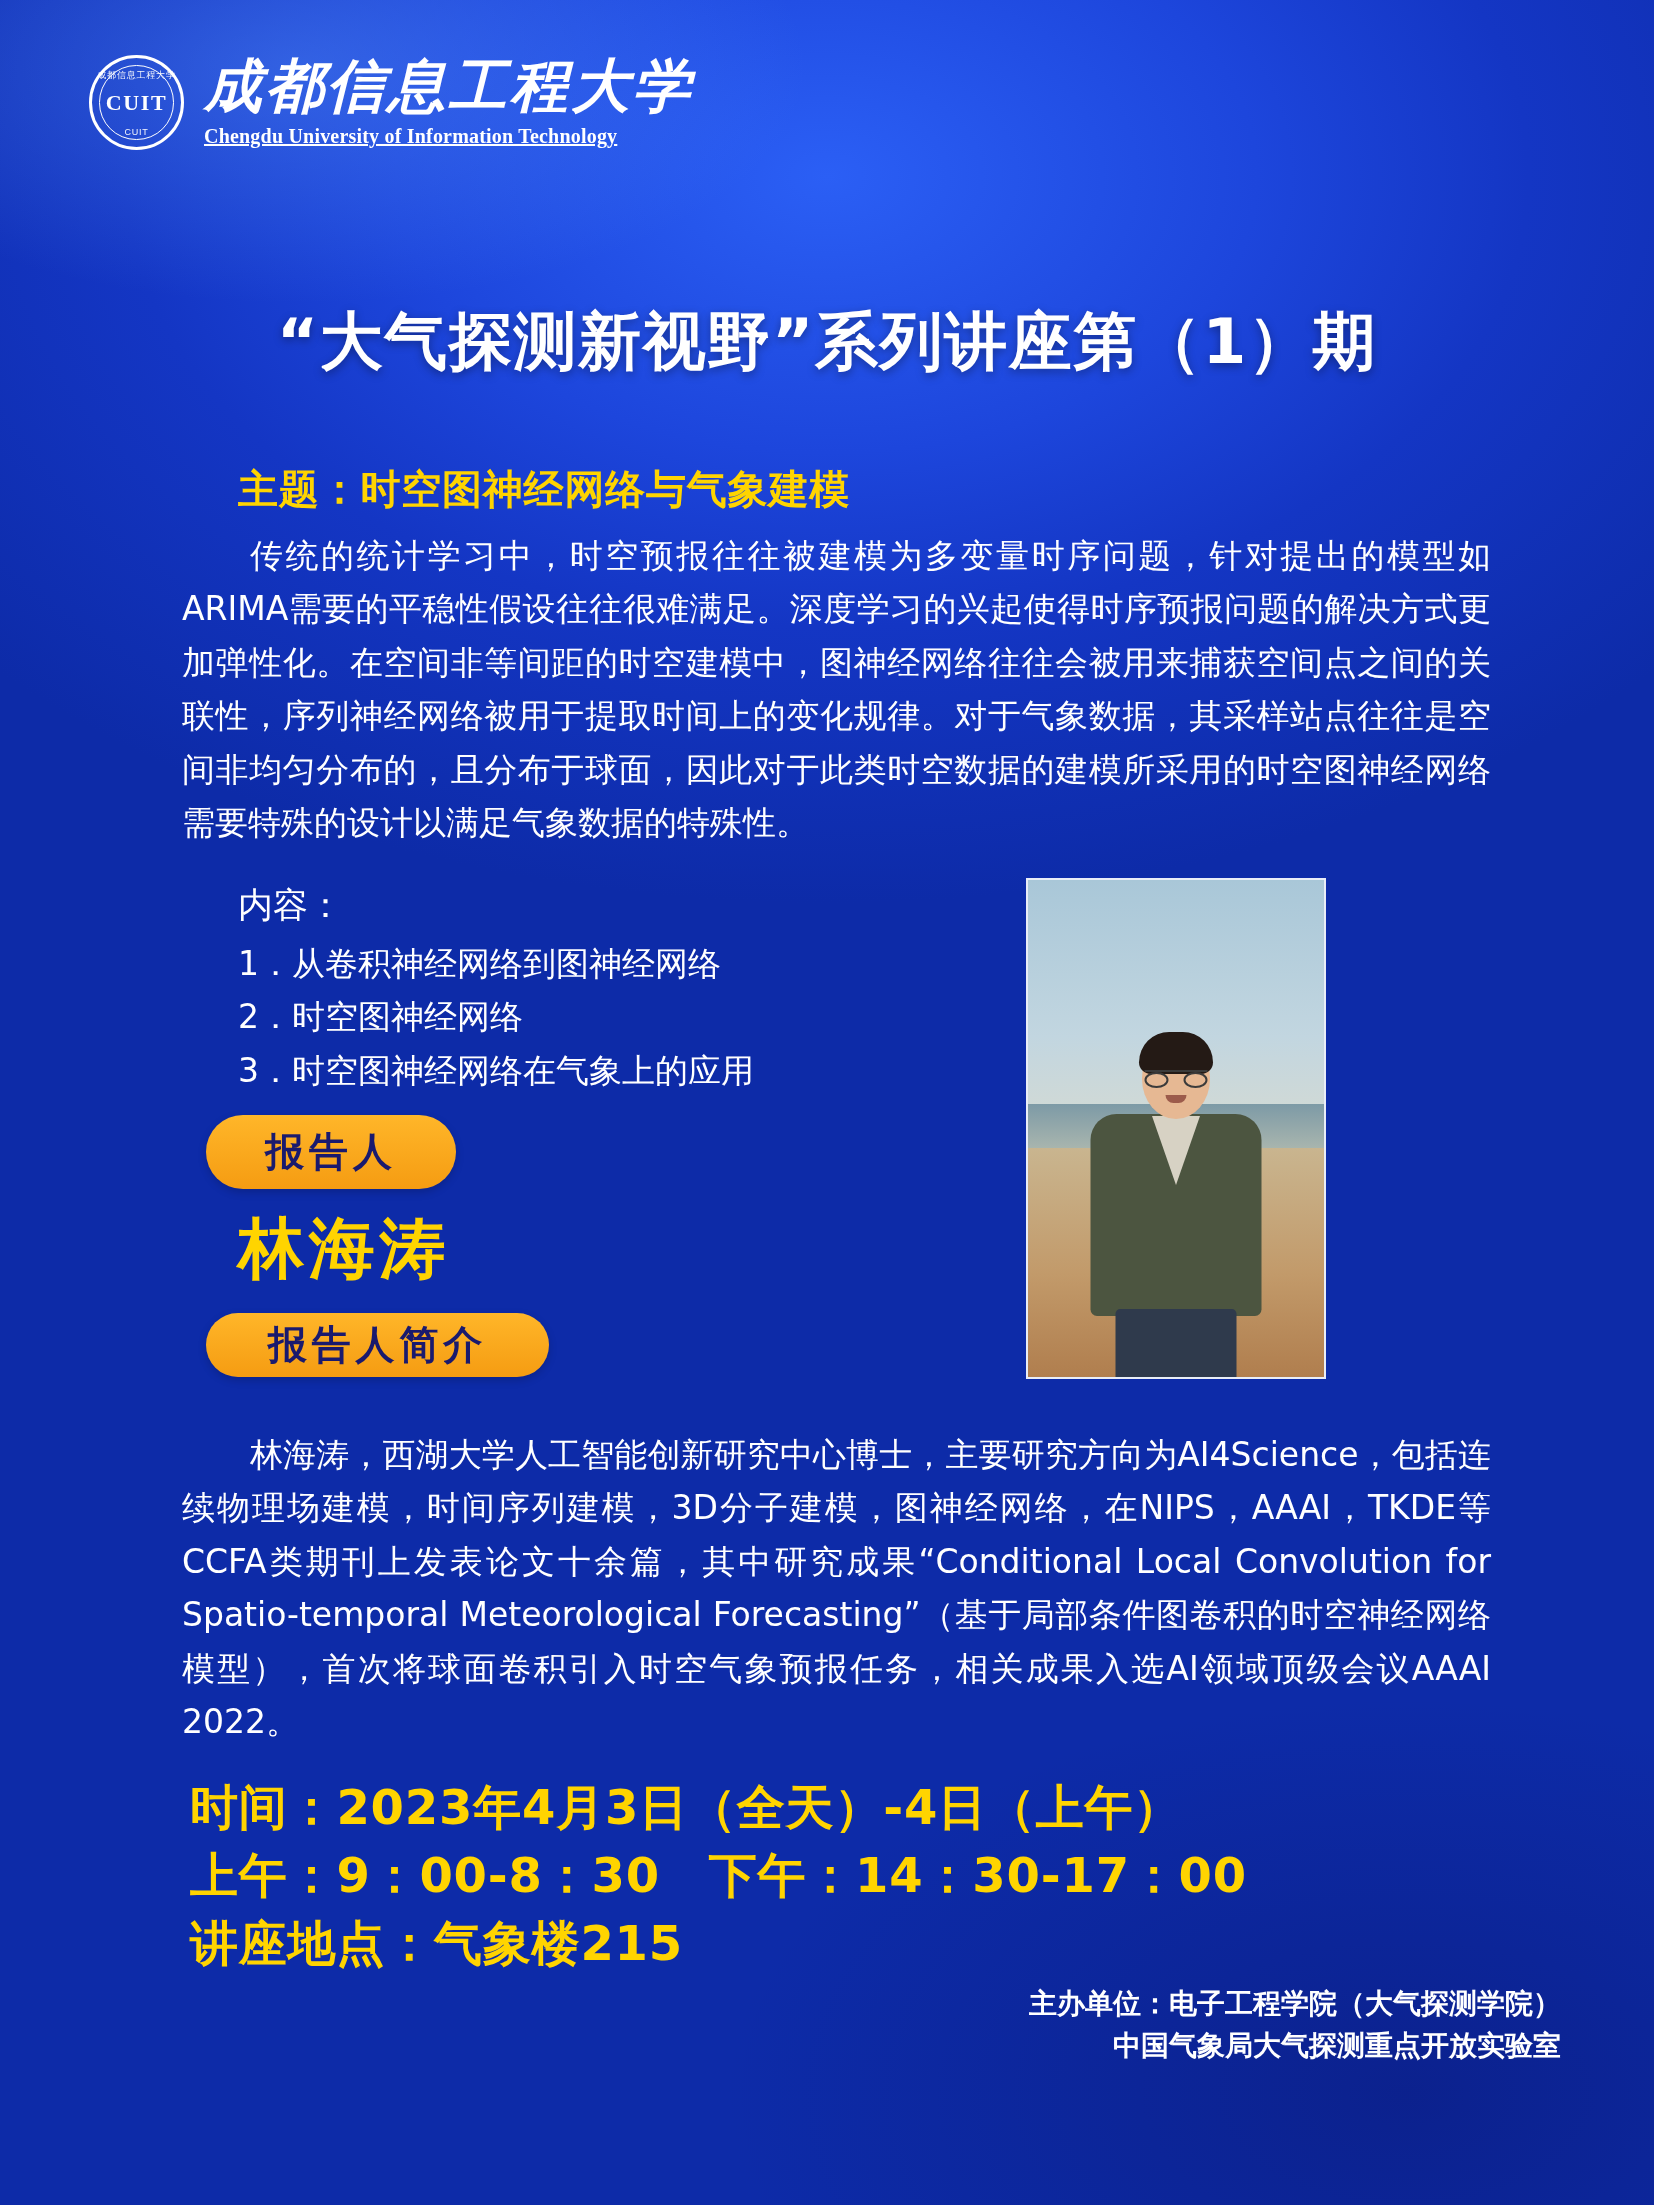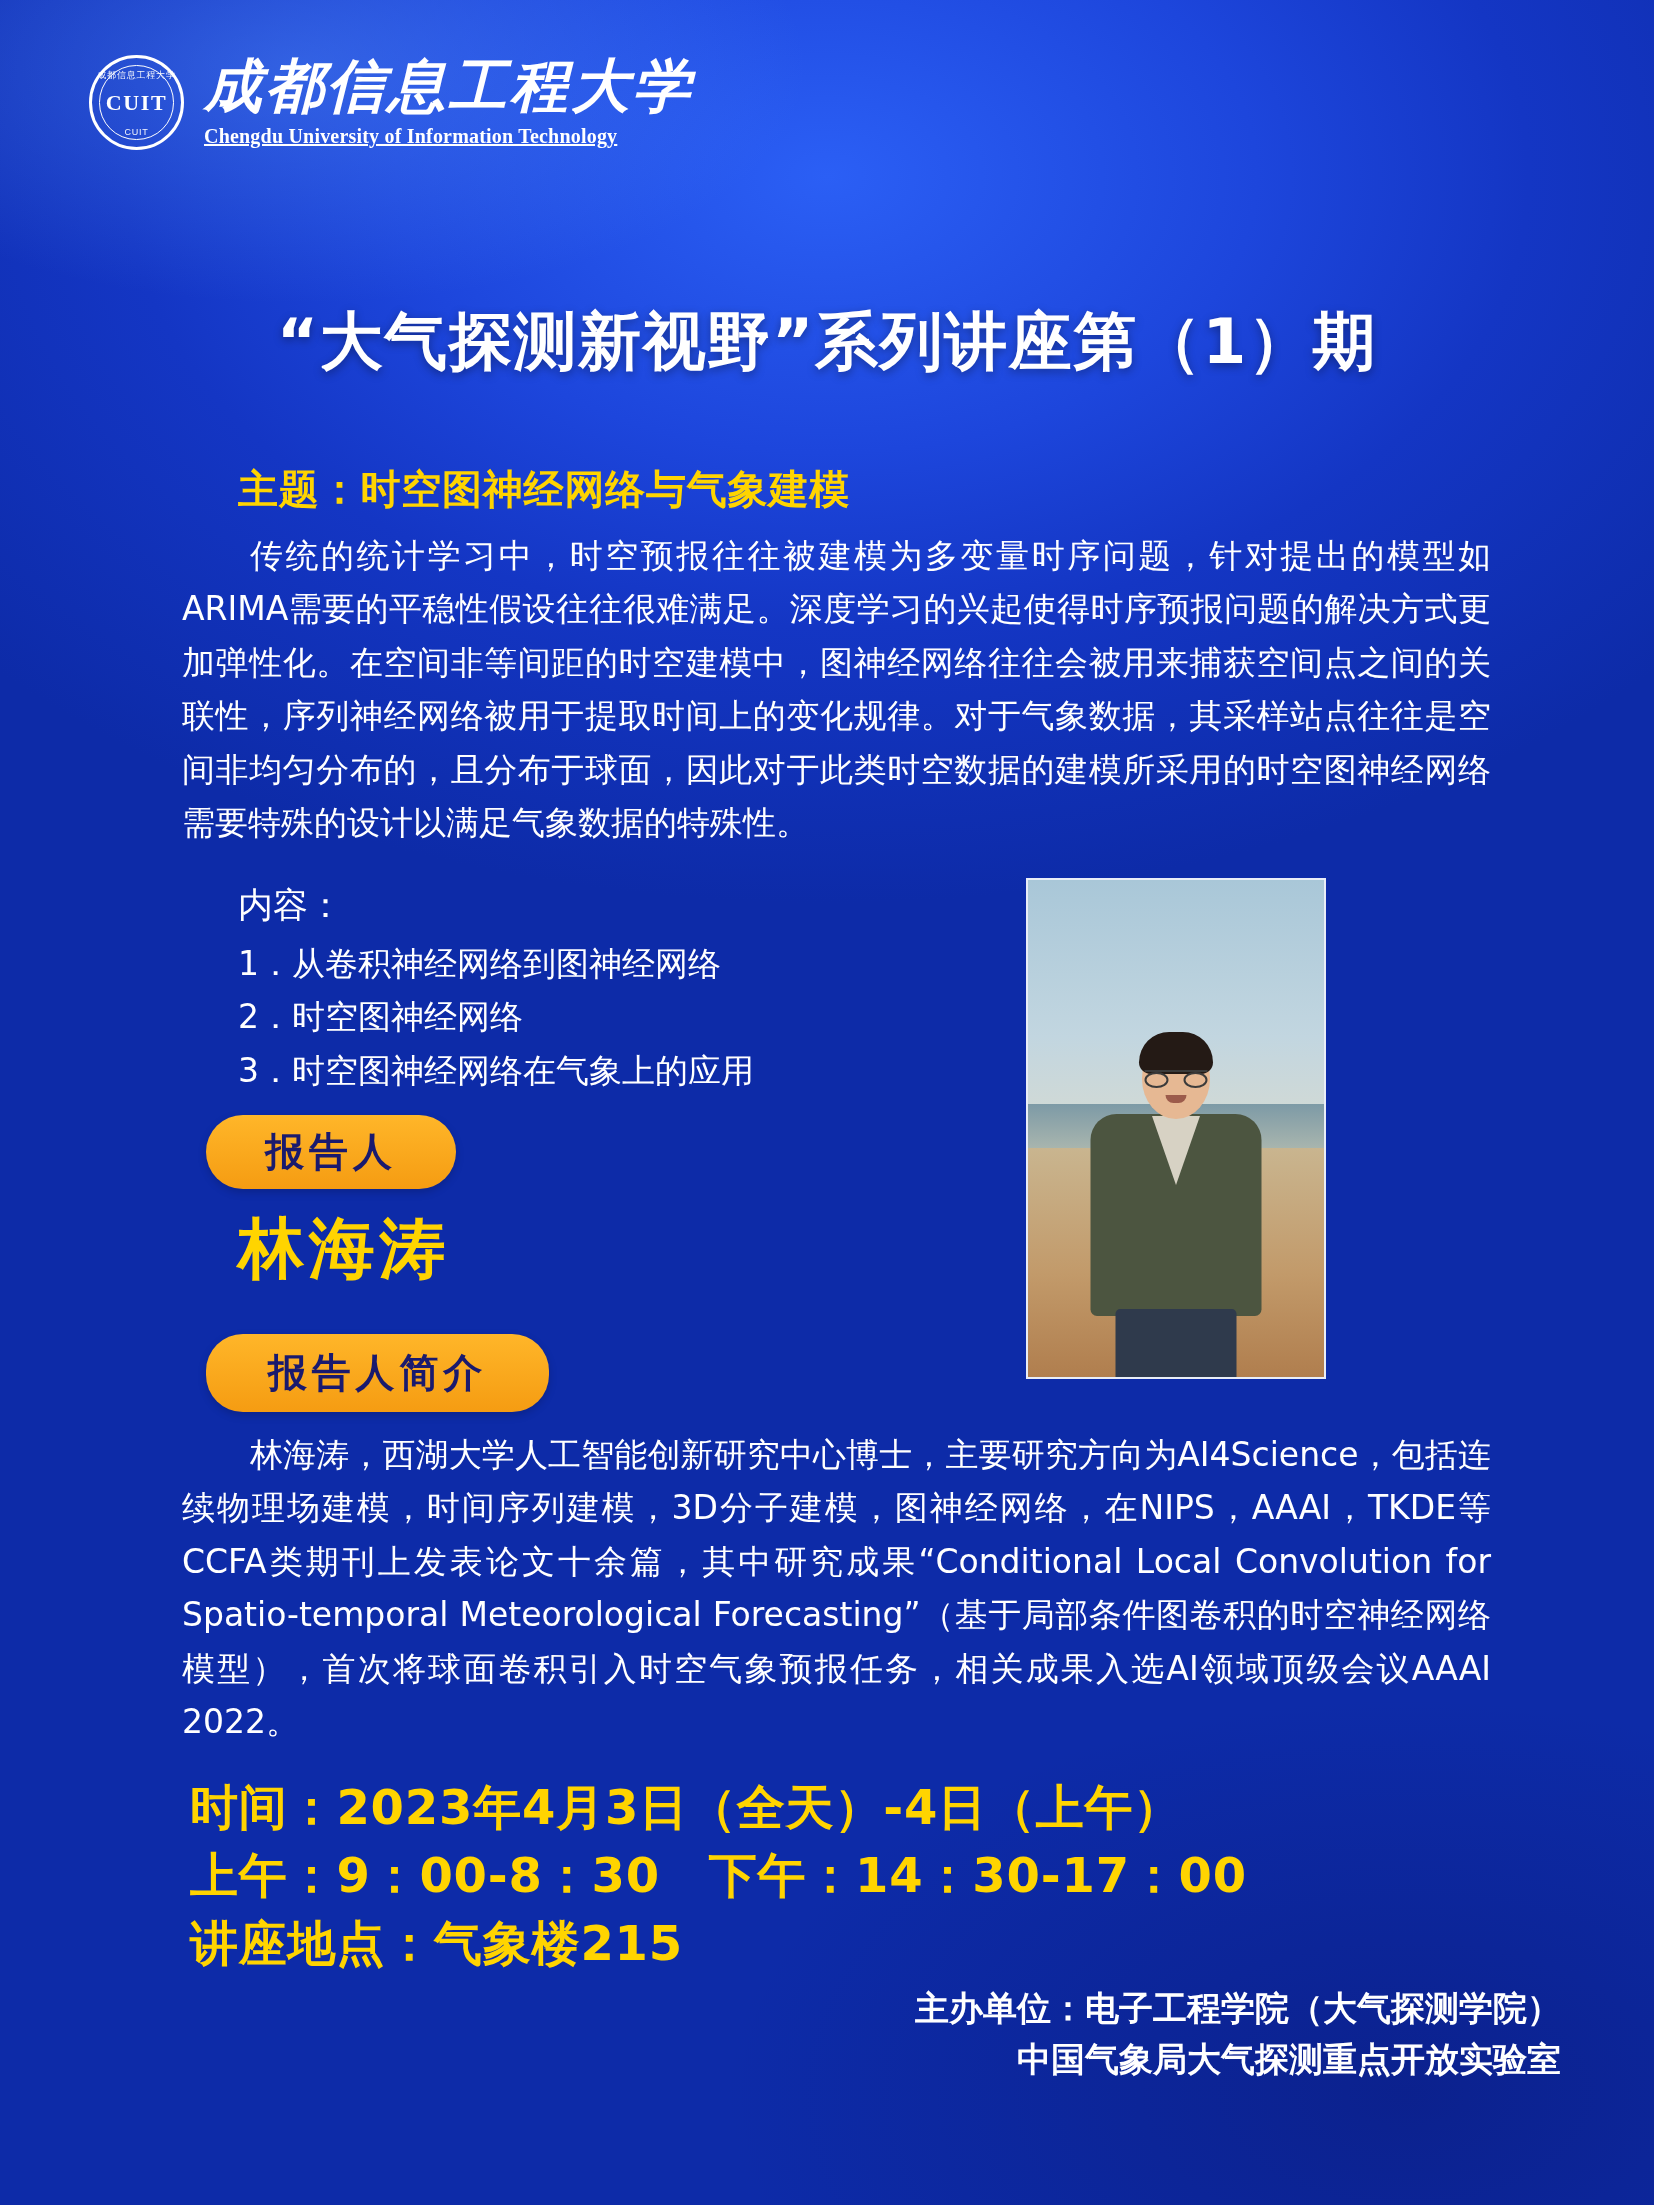--- a/index.html
+++ b/index.html
@@ -207,24 +207,23 @@
     left: 206px;
     width: 250px;
     height: 74px;
     font-size: 39px;
     letter-spacing: 4.8px;
   }
   .pill-bio {
     top: 1313px;
     left: 206px;
     width: 343px;
-    height: 78px;
+    height: 64px;
     font-size: 39px;
     letter-spacing: 4.8px;
-    margin-top: 21px;
   }
 
   .speaker-name {
     position: absolute;
     top: 1204px;
     left: 238px;
     color: #ffd400;
     font-size: 66px;
     font-weight: bold;
     letter-spacing: 4.8px;
@@ -386,21 +385,21 @@
   .organizers {
     position: absolute;
     top: 1983px;
     right: 93px;
     text-align: right;
     color: #ffffff;
     font-family: "DejaVu Sans", sans-serif;
     font-weight: bold;
   }
   .organizers div {
-    font-size: 34px;
+    font-size: 28px;
     line-height: 1.5;
     white-space: nowrap;
   }
 </style>
 </head>
 <body>
 
 <div class="poster"></div>
 
 <div class="content">

